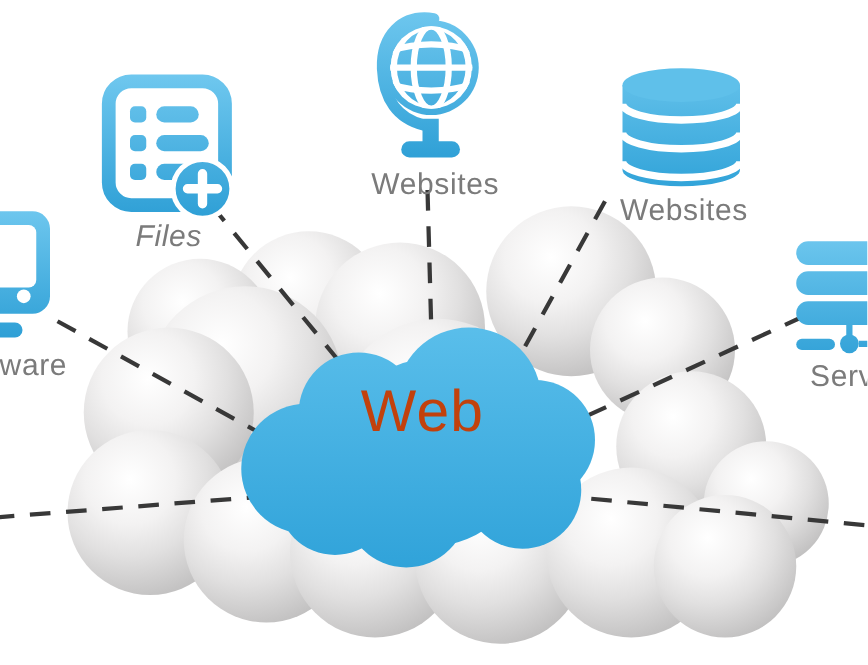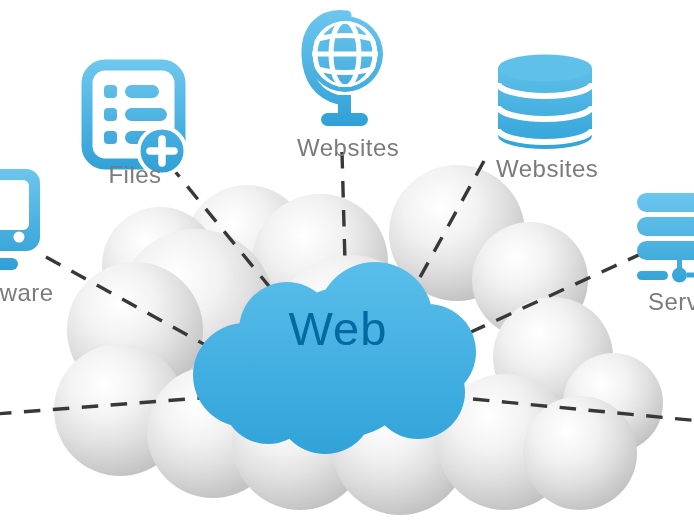--- a/index.html
+++ b/index.html
@@ -8,21 +8,21 @@
     font-family:"Liberation Sans", sans-serif;
   }
   .layer{position:absolute;left:0;top:0;width:694px;height:532px;}
   .node{position:absolute;}
   .node-label{
     position:absolute;color:#7b7b7b;font-size:24px;letter-spacing:.5px;
     white-space:nowrap;
   }
   .center{text-align:center;}
   .cloud-text{
-    position:absolute;color:#0369a1;font-size:47px;letter-spacing:1px;
+    position:absolute;color:#c2410c;font-size:47px;letter-spacing:1px;
     width:240px;text-align:center;line-height:1;
   }
 </style>
 </head>
 <body>
 
 <div class="scene">
 
   <svg class="layer" viewBox="0 0 694 532">
     <defs>
@@ -117,21 +117,21 @@
         <rect x="45" y="27" width="34" height="13" rx="6.5"></rect>
         <rect x="24" y="50" width="13" height="13" rx="4"></rect>
         <rect x="45" y="50" width="42" height="13" rx="6.5"></rect>
         <rect x="24" y="73" width="13" height="13" rx="4"></rect>
         <rect x="45" y="73" width="28" height="13" rx="6.5"></rect>
       </g>
       <circle cx="82" cy="93" r="23.5" fill="url(#gfile)" stroke="#ffffff" stroke-width="4"></circle>
       <path d="M82,81 V105 M70,93 H94" stroke="#ffffff" stroke-width="7.5" stroke-linecap="round" fill="none"></path>
     </svg>
   </div>
-  <div class="node-label center" style="left:100px;top:161px;width:70px;">Files</div>
+  <div class="node-label center" style="left:100px;top:176px;width:70px;font-style:italic;">Files</div>
 
   <div class="node" style="left:291px;top:5px;width:104px;height:128px;">
     <svg width="104" height="128" viewBox="0 0 104 128">
       <defs>
         <linearGradient id="gglobe" x1="0" y1="0" x2="0" y2="128" gradientUnits="userSpaceOnUse">
           <stop offset="0" stop-color="#70c8ef"></stop>
             <stop offset="1" stop-color="#2c9ed5"></stop>
         </linearGradient>
         <clipPath id="cglobe">
             <circle cx="54" cy="49" r="33"></circle>

